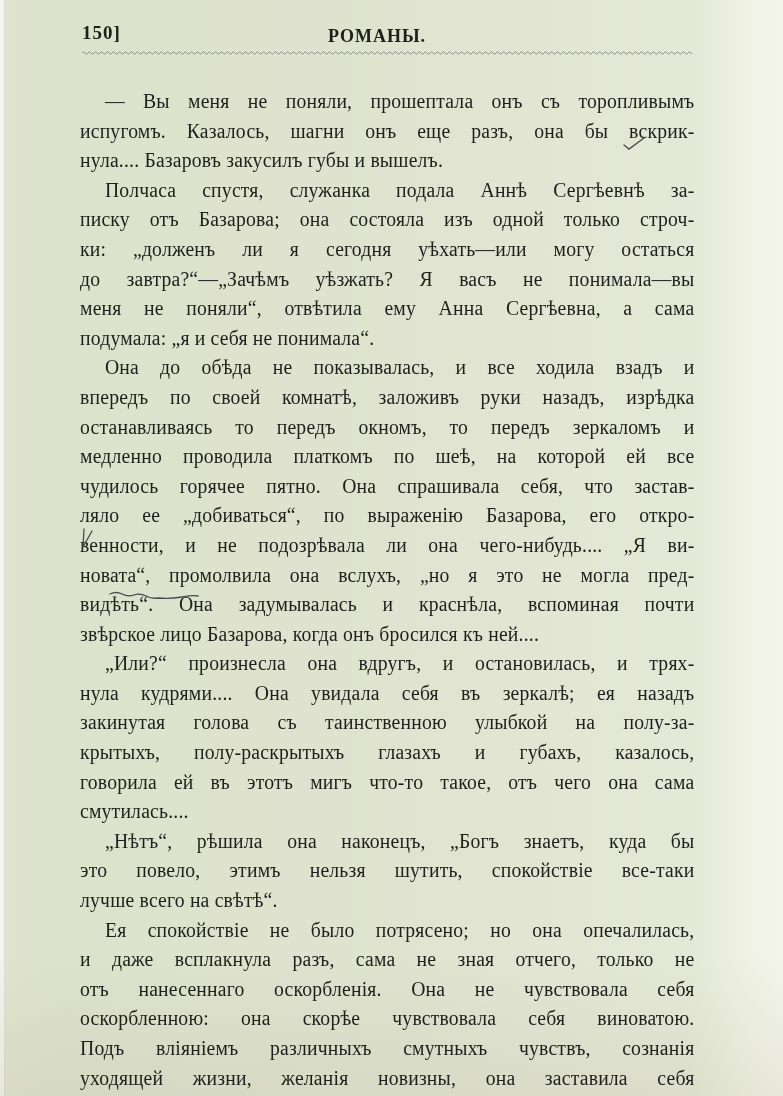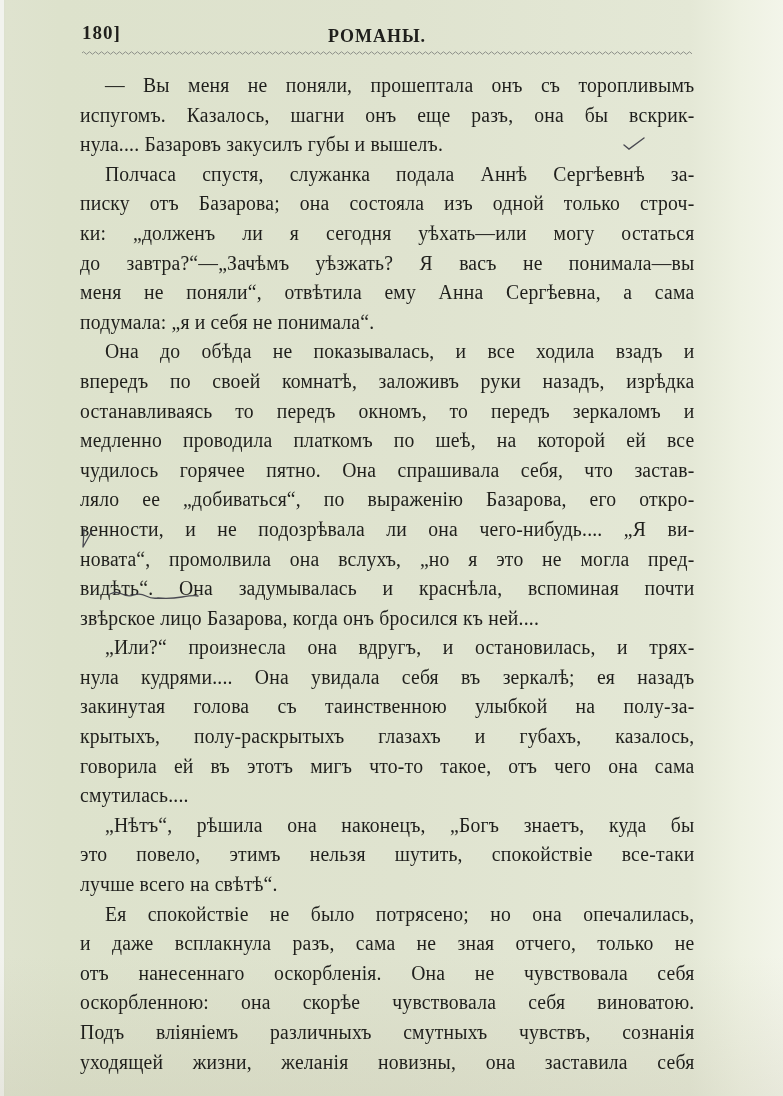--- a/index.html
+++ b/index.html
@@ -54,21 +54,21 @@
   }
   .wavy-rule {
     position: absolute;
     left: 82px;
     top: 50px;
     width: 610px;
     height: 6px;
   }
   .body-text {
     position: absolute;
-    top: 71px;
+    top: 87px;
     left: 80px;
     width: 614px;
   }
   .line {
     height: 29.6px;
     line-height: 29.6px;
     font-family: "Liberation Serif", serif;
     font-size: 20.5px;
     white-space: nowrap;
     text-align: justify;
@@ -102,21 +102,21 @@
     height: 10px;
   }
 </style>
 </head>
 <body>
 
 <div class="left-edge"></div>
 <div class="bottom-shade"></div>
 
 <div class="header">
-  <span class="page-number">180]</span>
+  <span class="page-number">150]</span>
   <span class="running-head">РОМАНЫ.</span>
 </div>
 
 <svg class="wavy-rule" viewBox="0 0 610 6" preserveAspectRatio="none">
   <path id="wave" fill="none" stroke="#8e918a" stroke-width="1" d="M0 3 Q1.5 0.5 3 3 T6 3 Q7.5 0.5 9 3 T12 3 Q13.5 0.5 15 3 T18 3 Q19.5 0.5 21 3 T24 3 Q25.5 0.5 27 3 T30 3 Q31.5 0.5 33 3 T36 3 Q37.5 0.5 39 3 T42 3 Q43.5 0.5 45 3 T48 3 Q49.5 0.5 51 3 T54 3 Q55.5 0.5 57 3 T60 3 Q61.5 0.5 63 3 T66 3 Q67.5 0.5 69 3 T72 3 Q73.5 0.5 75 3 T78 3 Q79.5 0.5 81 3 T84 3 Q85.5 0.5 87 3 T90 3 Q91.5 0.5 93 3 T96 3 Q97.5 0.5 99 3 T102 3 Q103.5 0.5 105 3 T108 3 Q109.5 0.5 111 3 T114 3 Q115.5 0.5 117 3 T120 3 Q121.5 0.5 123 3 T126 3 Q127.5 0.5 129 3 T132 3 Q133.5 0.5 135 3 T138 3 Q139.5 0.5 141 3 T144 3 Q145.5 0.5 147 3 T150 3 Q151.5 0.5 153 3 T156 3 Q157.5 0.5 159 3 T162 3 Q163.5 0.5 165 3 T168 3 Q169.5 0.5 171 3 T174 3 Q175.5 0.5 177 3 T180 3 Q181.5 0.5 183 3 T186 3 Q187.5 0.5 189 3 T192 3 Q193.5 0.5 195 3 T198 3 Q199.5 0.5 201 3 T204 3 Q205.5 0.5 207 3 T210 3 Q211.5 0.5 213 3 T216 3 Q217.5 0.5 219 3 T222 3 Q223.5 0.5 225 3 T228 3 Q229.5 0.5 231 3 T234 3 Q235.5 0.5 237 3 T240 3 Q241.5 0.5 243 3 T246 3 Q247.5 0.5 249 3 T252 3 Q253.5 0.5 255 3 T258 3 Q259.5 0.5 261 3 T264 3 Q265.5 0.5 267 3 T270 3 Q271.5 0.5 273 3 T276 3 Q277.5 0.5 279 3 T282 3 Q283.5 0.5 285 3 T288 3 Q289.5 0.5 291 3 T294 3 Q295.5 0.5 297 3 T300 3 Q301.5 0.5 303 3 T306 3 Q307.5 0.5 309 3 T312 3 Q313.5 0.5 315 3 T318 3 Q319.5 0.5 321 3 T324 3 Q325.5 0.5 327 3 T330 3 Q331.5 0.5 333 3 T336 3 Q337.5 0.5 339 3 T342 3 Q343.5 0.5 345 3 T348 3 Q349.5 0.5 351 3 T354 3 Q355.5 0.5 357 3 T360 3 Q361.5 0.5 363 3 T366 3 Q367.5 0.5 369 3 T372 3 Q373.5 0.5 375 3 T378 3 Q379.5 0.5 381 3 T384 3 Q385.5 0.5 387 3 T390 3 Q391.5 0.5 393 3 T396 3 Q397.5 0.5 399 3 T402 3 Q403.5 0.5 405 3 T408 3 Q409.5 0.5 411 3 T414 3 Q415.5 0.5 417 3 T420 3 Q421.5 0.5 423 3 T426 3 Q427.5 0.5 429 3 T432 3 Q433.5 0.5 435 3 T438 3 Q439.5 0.5 441 3 T444 3 Q445.5 0.5 447 3 T450 3 Q451.5 0.5 453 3 T456 3 Q457.5 0.5 459 3 T462 3 Q463.5 0.5 465 3 T468 3 Q469.5 0.5 471 3 T474 3 Q475.5 0.5 477 3 T480 3 Q481.5 0.5 483 3 T486 3 Q487.5 0.5 489 3 T492 3 Q493.5 0.5 495 3 T498 3 Q499.5 0.5 501 3 T504 3 Q505.5 0.5 507 3 T510 3 Q511.5 0.5 513 3 T516 3 Q517.5 0.5 519 3 T522 3 Q523.5 0.5 525 3 T528 3 Q529.5 0.5 531 3 T534 3 Q535.5 0.5 537 3 T540 3 Q541.5 0.5 543 3 T546 3 Q547.5 0.5 549 3 T552 3 Q553.5 0.5 555 3 T558 3 Q559.5 0.5 561 3 T564 3 Q565.5 0.5 567 3 T570 3 Q571.5 0.5 573 3 T576 3 Q577.5 0.5 579 3 T582 3 Q583.5 0.5 585 3 T588 3 Q589.5 0.5 591 3 T594 3 Q595.5 0.5 597 3 T600 3 Q601.5 0.5 603 3 T606 3 Q607.5 0.5 609 3 T612 3"></path>
 </svg>
 
 <div class="body-text" id="body-text">
     <div class="line indent">— Вы меня не поняли, прошептала онъ съ торопливымъ</div>
     <div class="line">испугомъ. Казалось, шагни онъ еще разъ, она бы вскрик-</div>

